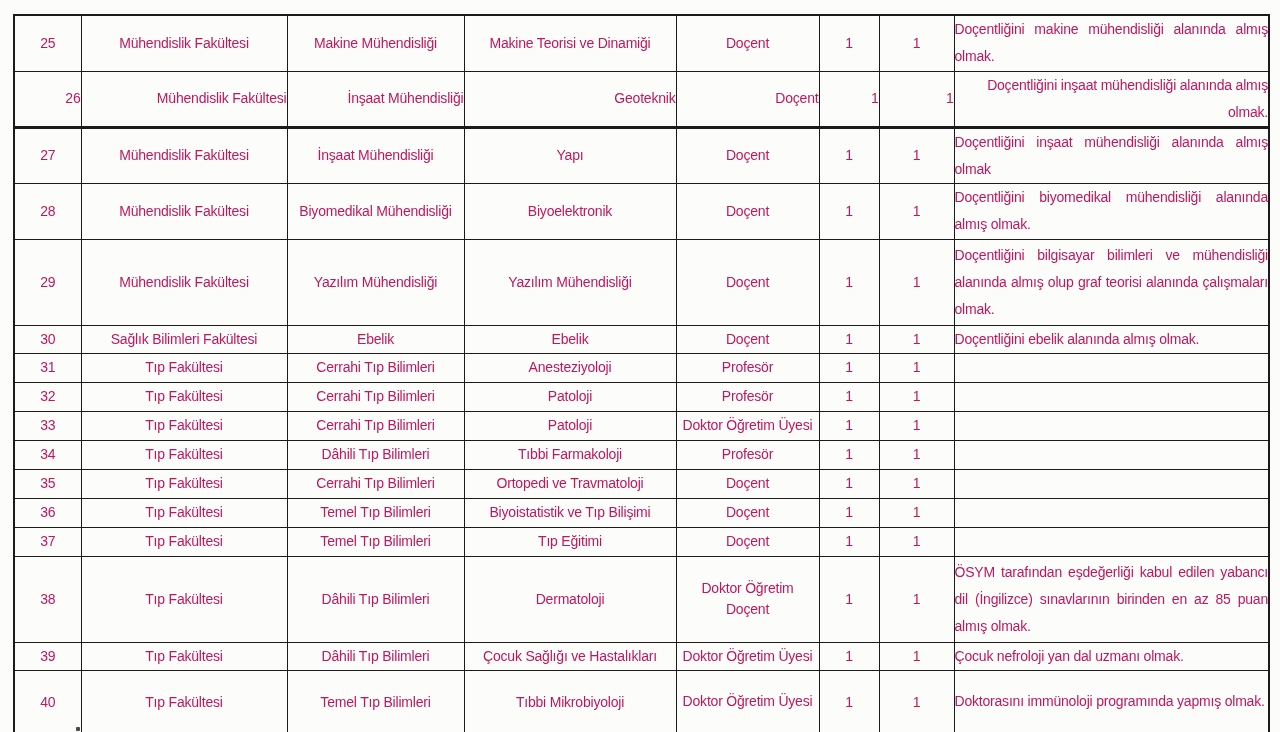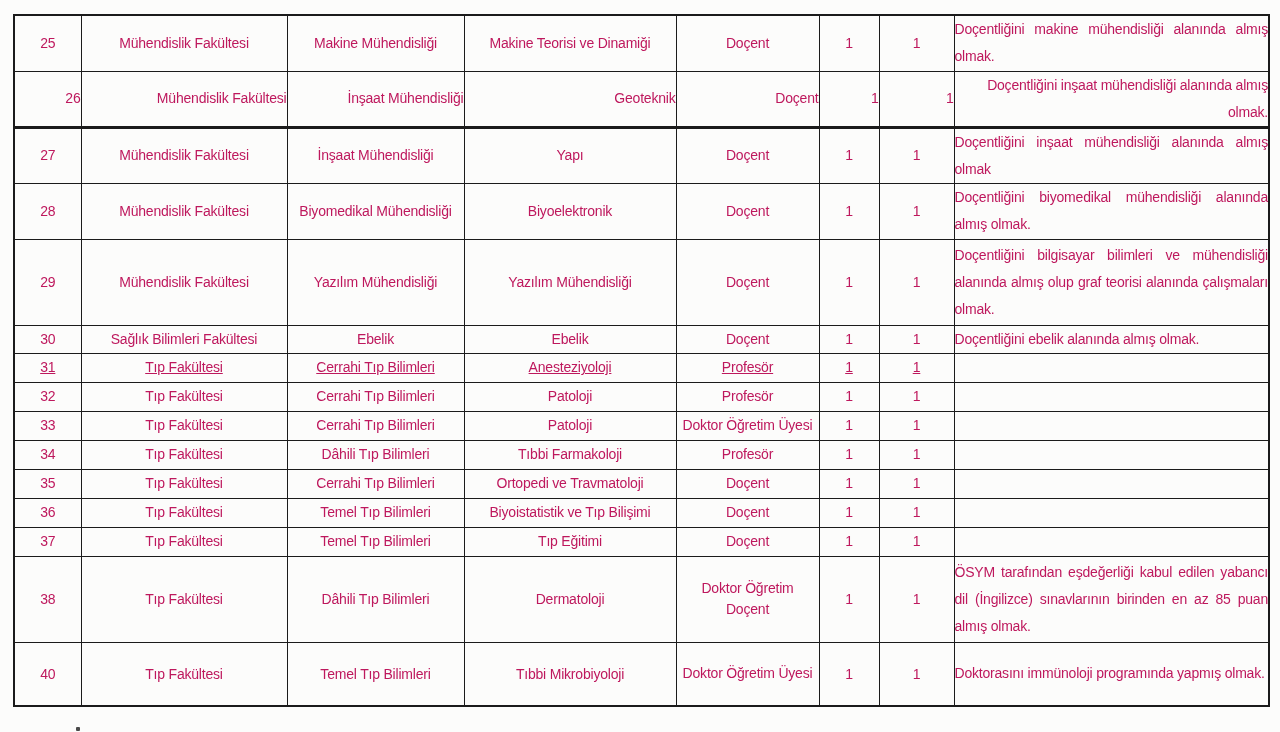--- a/index.html
+++ b/index.html
@@ -135,21 +135,21 @@
         <tr style="height: 28px;">
           <td class="c-center">30</td>
           <td class="c-center">Sağlık Bilimleri Fakültesi</td>
           <td class="c-center">Ebelik</td>
           <td class="c-center">Ebelik</td>
           <td class="c-title">Doçent</td>
           <td class="c-center">1</td>
           <td class="c-center">1</td>
           <td class="c-desc">Doçentliğini ebelik alanında almış olmak.</td>
         </tr>
-        <tr style="height: 29px; text-decoration: underline;">
+        <tr style="height: 29px;">
           <td class="c-center">31</td>
           <td class="c-center">Tıp Fakültesi</td>
           <td class="c-center">Cerrahi Tıp Bilimleri</td>
           <td class="c-center">Anesteziyoloji</td>
           <td class="c-title">Profesör</td>
           <td class="c-center">1</td>
           <td class="c-center">1</td>
           <td class="c-desc"></td>
         </tr>
         <tr style="height: 29px;">
@@ -215,20 +215,30 @@
         <tr style="height: 86px;">
           <td class="c-center">38</td>
           <td class="c-center">Tıp Fakültesi</td>
           <td class="c-center">Dâhili Tıp Bilimleri</td>
           <td class="c-center">Dermatoloji</td>
           <td class="c-title">Doktor Öğretim
 Doçent</td>
           <td class="c-center">1</td>
           <td class="c-center">1</td>
           <td class="c-desc">ÖSYM tarafından eşdeğerliği kabul edilen yabancı dil (İngilizce) sınavlarının birinden en az 85 puan almış olmak.</td>
+        </tr>
+        <tr style="height: 28px;">
+          <td class="c-center">39</td>
+          <td class="c-center">Tıp Fakültesi</td>
+          <td class="c-center">Dâhili Tıp Bilimleri</td>
+          <td class="c-center">Çocuk Sağlığı ve Hastalıkları</td>
+          <td class="c-title">Doktor Öğretim Üyesi</td>
+          <td class="c-center">1</td>
+          <td class="c-center">1</td>
+          <td class="c-desc">Çocuk nefroloji yan dal uzmanı olmak.</td>
         </tr>
         <tr style="height: 64px;">
           <td class="c-center">40</td>
           <td class="c-center">Tıp Fakültesi</td>
           <td class="c-center">Temel Tıp Bilimleri</td>
           <td class="c-center">Tıbbi Mikrobiyoloji</td>
           <td class="c-title">Doktor Öğretim Üyesi</td>
           <td class="c-center">1</td>
           <td class="c-center">1</td>
           <td class="c-desc">Doktorasını immünoloji programında yapmış olmak.</td>

